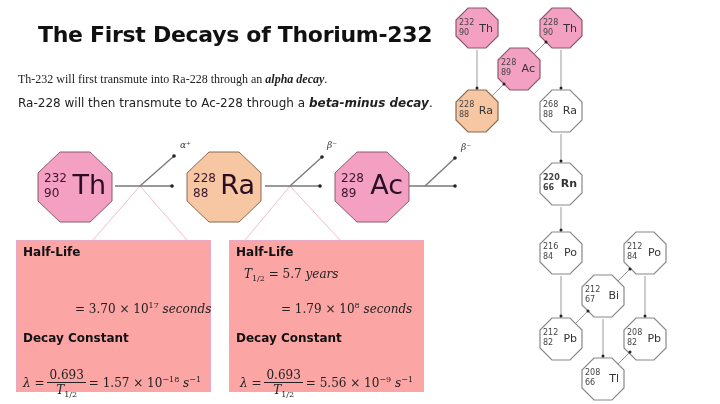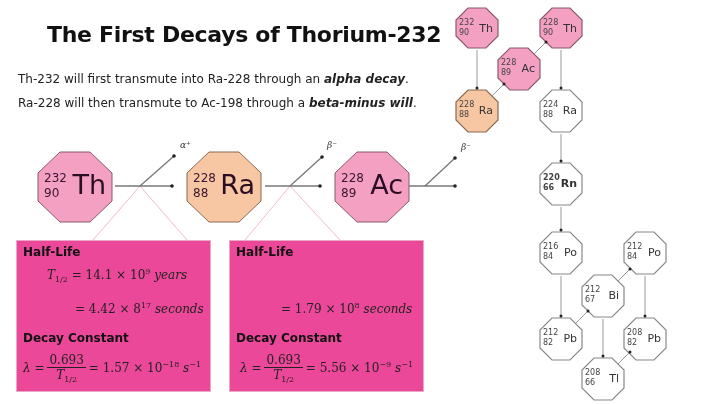--- a/index.html
+++ b/index.html
@@ -1,35 +1,35 @@
 <!DOCTYPE html>
 <html><head>
 <meta charset="utf-8">
 <style>
   html, body { margin: 0; padding: 0; background: #ffffff; }
   body { width: 720px; height: 404px; position: relative; overflow: hidden; font-family: "DejaVu Sans", sans-serif; color: #111; }
-  .title { position: absolute; left: 47px; top: 22px; font-size: 22px; font-weight: bold; letter-spacing: -0.3px; color: #111; white-space: nowrap; }
+  .title { position: absolute; left: 38px; top: 22px; font-size: 22px; font-weight: bold; letter-spacing: -0.3px; color: #111; white-space: nowrap; }
   .line { position: absolute; left: 18px; font-size: 12px; color: #222; white-space: nowrap; }
   .line b i, .line i b { font-weight: bold; font-style: italic; }
-  .l1 { top: 72px; }
+  .l1 { top: 72px; font-family: Liberation Serif, serif; }
   .l2 { top: 96px; }
   svg.diagram { position: absolute; left: 0; top: 0; }
   .nuc-big { position: absolute; width: 76px; height: 72px; }
   .nuc-big .num { position: absolute; left: 6px; top: 19px; font-size: 12px; line-height: 15px; color: #3a1630; }
   .nuc-big .sym { position: absolute; right: 8px; top: 17px; font-size: 27px; color: #2a0f24; }
   .nuc-sm { position: absolute; width: 42px; height: 42px; }
   .nuc-sm .num { position: absolute; left: 3px; top: 10px; font-size: 8px; line-height: 10px; color: #444; }
   .nuc-sm .sym { position: absolute; right: 5px; top: 14px; font-size: 11px; color: #333; }
-  .box { position: absolute; top: 240px; width: 195px; height: 152px; border: 1.5px solid #e8a9c4; background: #ec4899; box-sizing: border-box; }
+  .box { position: absolute; top: 240px; width: 195px; height: 152px; border: 1.5px solid #e8a9c4; background: #fca5a5; box-sizing: border-box; }
   .box .h { position: absolute; left: 6px; font-size: 12px; font-weight: bold; color: #111; }
   .box .h1 { top: 4px; }
   .box .h2 { top: 90px; }
   .math { position: absolute; font-family: "DejaVu Serif", serif; font-size: 12px; color: #222; white-space: nowrap; }
   .math i { font-style: italic; }
-  .frac { display: inline-block; vertical-align: middle; text-align: center; margin: 0 3px; }
+  .frac { display: inline-block; vertical-align: middle; text-align: center; margin: 15px 3px; }
   .frac .n { display: block; border-bottom: 1px solid #222; padding: 0 2px; }
   .frac .d { display: block; padding: 0 2px; }
   sup, sub { font-size: 8px; }
   .dl { position: absolute; font-family: "DejaVu Serif", serif; font-style: italic; font-size: 9px; color: #333; }
 </style>
 </head>
 <body>
 
 <svg class="diagram" width="720" height="404">
   <defs>
@@ -107,21 +107,21 @@
       <circle cx="630" cy="269" r="1.5"></circle>
     <circle cx="645" cy="316" r="1.5"></circle>
       <circle cx="603" cy="356" r="1.5"></circle>
       <circle cx="630" cy="352" r="1.5"></circle>
   </g>
 </svg>
 
 <div class="title">The First Decays of Thorium-232</div>
 
 <div class="line l1"><span>Th-232 will first transmute into Ra-228 through an </span><b><i>alpha decay</i></b><span>.</span></div>
-<div class="line l2"><span>Ra-228 will then transmute to Ac-198 through a </span><b><i>beta-minus will</i></b><span>.</span></div>
+<div class="line l2"><span>Ra-228 will then transmute to Ac-228 through a </span><b><i>beta-minus decay</i></b><span>.</span></div>
 
 <div class="nuc-big" style="left:38px;top:152px;">
   <div class="num">
       <div>232</div>
       <div>90</div>
     </div>
   <div class="sym">Th</div>
 </div>
 <div class="nuc-big" style="left:187px;top:152px;">
   <div class="num">
@@ -165,21 +165,21 @@
   </div>
 <div class="nuc-sm" style="left:456px;top:90px;">
     <div class="num">
       <div>228</div>
       <div>88</div>
     </div>
     <div class="sym">Ra</div>
   </div>
 <div class="nuc-sm" style="left:540px;top:90px;">
     <div class="num">
-      <div>224</div>
+      <div>268</div>
       <div>88</div>
     </div>
     <div class="sym">Ra</div>
   </div>
 <div class="nuc-sm" style="left:540px;top:163px;font-weight:bold;">
     <div class="num">
       <div>220</div>
       <div>66</div>
     </div>
     <div class="sym">Rn</div>
@@ -222,24 +222,24 @@
 <div class="nuc-sm" style="left:582px;top:358px;">
     <div class="num">
       <div>208</div>
       <div>66</div>
     </div>
     <div class="sym">Tl</div>
   </div>
 
 <div class="box" style="left:16px;">
   <div class="h h1">Half-Life</div>
-  <div class="math" style="left:30px;top:26px;"><i>T</i><sub>1/2</sub> <span>= 14.1 × 10</span><sup>9</sup> <i>years</i></div>
-  <div class="math" style="left:58px;top:60px;"><span>= 4.42 × 8</span><sup>17</sup> <i>seconds</i></div>
+  <div class="math" style="left:58px;top:60px;"><span>= 3.70 × 10</span><sup>17</sup> <i>seconds</i></div>
   <div class="h h2">Decay Constant</div>
   <div class="math" style="left:6px;top:112px;"><i>λ =</i><span class="frac"><span class="n">0.693</span><span class="d"><i>T</i><sub>1/2</sub></span></span><span>= 1.57 × 10</span><sup>−18</sup> <i>s</i><sup>−1</sup></div>
 </div>
 
 <div class="box" style="left:229px;">
   <div class="h h1">Half-Life</div>
+  <div class="math" style="left:14px;top:26px;"><i>T</i><sub>1/2</sub> <span>= 5.7</span> <i>years</i></div>
   <div class="math" style="left:51px;top:60px;"><span>= 1.79 × 10</span><sup>8</sup> <i>seconds</i></div>
   <div class="h h2">Decay Constant</div>
   <div class="math" style="left:10px;top:112px;"><i>λ =</i><span class="frac"><span class="n">0.693</span><span class="d"><i>T</i><sub>1/2</sub></span></span><span>= 5.56 × 10</span><sup>−9</sup> <i>s</i><sup>−1</sup></div>
 </div>
 
 </body></html>

